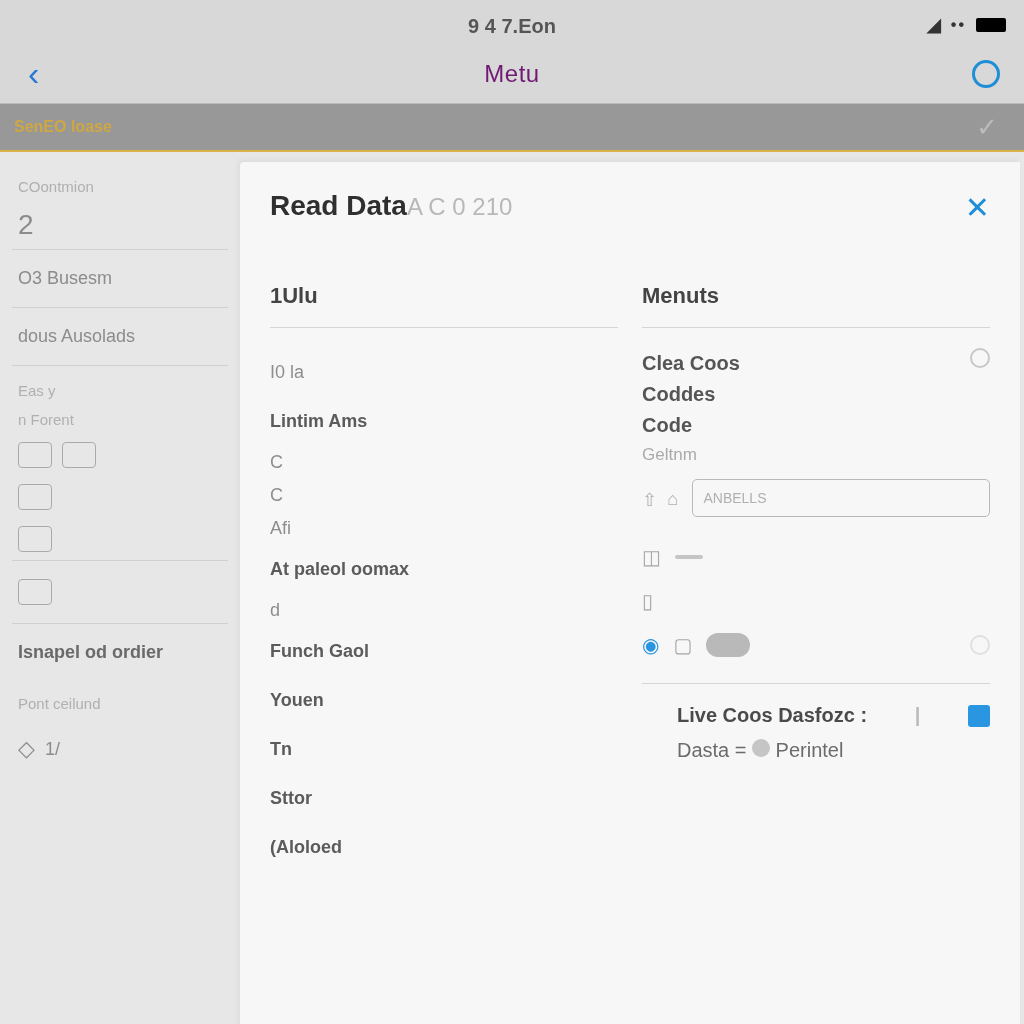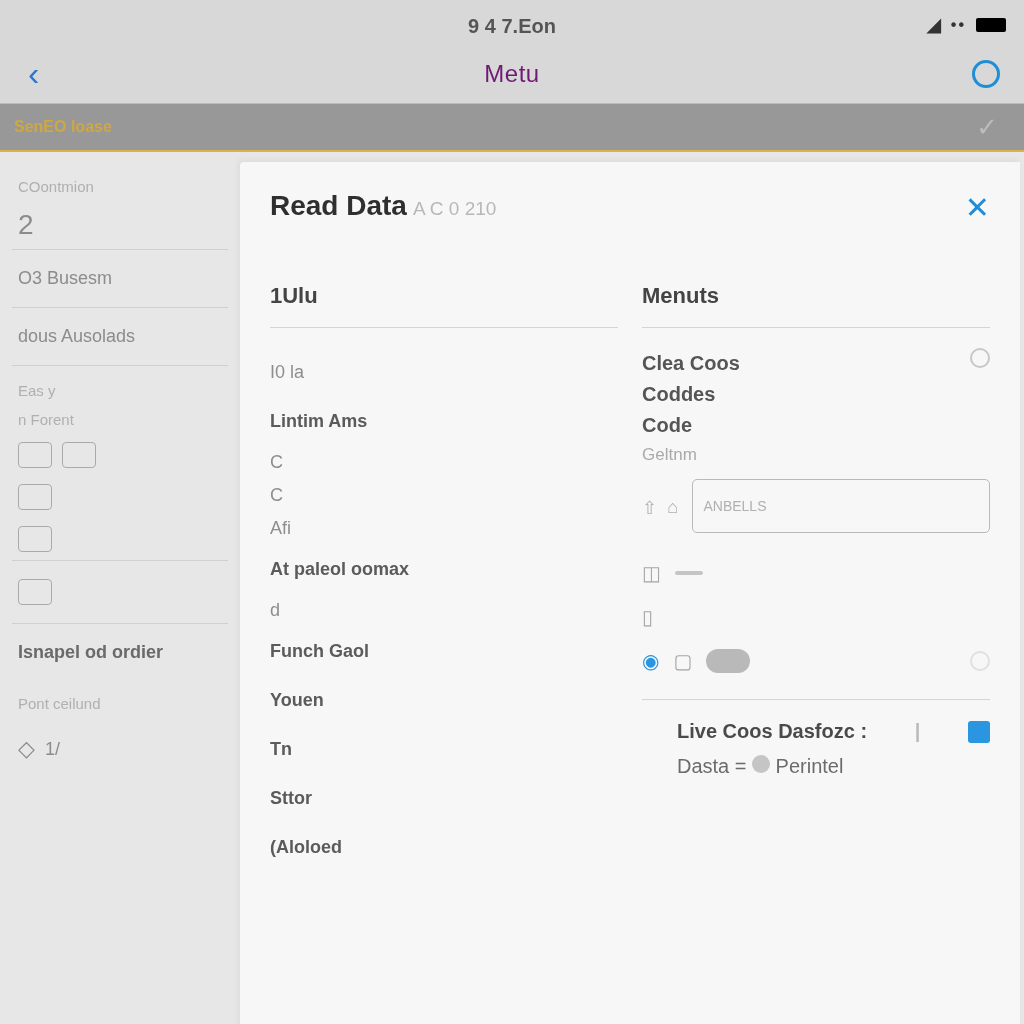--- a/index.html
+++ b/index.html
@@ -30,35 +30,35 @@
   .sidebar { position: absolute; left: 0; top: 0; width: 240px; height: 100%; padding: 20px 12px; color: #9a9a9a; filter: blur(0.6px); }
   .side-item { font-size: 18px; padding: 18px 6px; border-bottom: 1px solid #d0d0d0; color: #8c8c8c; display: flex; align-items: center; gap: 10px; }
   .side-thumb { width: 34px; height: 26px; border: 1.5px solid #aaa; border-radius: 4px; display: inline-block; }
   .side-group { padding-top: 10px; }
   .side-small { font-size: 15px; color: #b0b0b0; padding: 6px 6px; }
 
   
   .panel { position: absolute; left: 240px; right: 4px; top: 10px; bottom: 0; background: #f7f7f7; border-top-left-radius: 4px; box-shadow: -2px -2px 6px rgba(0,0,0,0.05); padding: 28px 30px; }
   .panel-head { display: flex; justify-content: space-between; align-items: flex-start; }
   .panel-title { font-size: 28px; font-weight: 700; color: #2f2f2f; }
-  .panel-sub { font-size: 19px; color: #b8b8b8; margin-left: 6px; font-weight: 400; }
+  .panel-sub { font-size: 24px; color: #b8b8b8; font-weight: 400; }
   .panel-close { font-size: 30px; color: #1f8ed6; cursor: pointer; font-weight: 300; }
 
   .two-col { display: flex; gap: 24px; margin-top: 58px; }
   .col { flex: 1; }
   .col-head { font-size: 22px; font-weight: 700; color: #444; padding-bottom: 18px; border-bottom: 1px solid #d5d5d5; margin-bottom: 20px; }
   .row { font-size: 18px; color: #8e8e8e; padding: 14px 0; display: flex; align-items: center; gap: 10px; filter: blur(0.5px); }
   .row.bold { color: #5b5b5b; font-weight: 600; filter: none; }
   .row.tight { padding: 6px 0; }
 
   .menu-line { font-size: 20px; font-weight: 600; color: #555; padding: 4px 0; }
   .menu-line.sub { color: #aaa; font-weight: 400; font-size: 17px; filter: blur(0.5px); }
   .radio { width: 20px; height: 20px; border: 2px solid #c7c7c7; border-radius: 50%; display: inline-block; }
 
-  .input-box { border: 1.5px solid #b9b9b9; border-radius: 5px; height: 54px; width: 100%; display: flex; align-items: center; padding: 0 10px; font-size: 14px; color: #b0b0b0; }
+  .input-box { border: 1.5px solid #b9b9b9; border-radius: 5px; height: 38px; width: 100%; display: flex; align-items: center; padding: 0 10px; font-size: 14px; color: #b0b0b0; }
   .input-row { display: flex; align-items: center; gap: 10px; margin: 10px 0 18px; }
   .small-ico { width: 18px; height: 18px; color: #b0b0b0; font-size: 18px; }
 
   .mid-icons { display: flex; gap: 14px; align-items: center; color: #a8a8a8; font-size: 20px; padding: 10px 0; }
   .chip { width: 44px; height: 24px; background: #b9b9b9; border-radius: 12px; display: inline-block; }
 
   .divider { border-top: 1px solid #d5d5d5; margin: 16px 0 14px; }
 
   .live-row { display: flex; justify-content: space-between; align-items: center; font-size: 20px; color: #4a4a4a; font-weight: 600; padding: 6px 0; margin-left: 35px; }
   .live-badge { width: 22px; height: 22px; background: #2a95e0; border-radius: 3px; }

